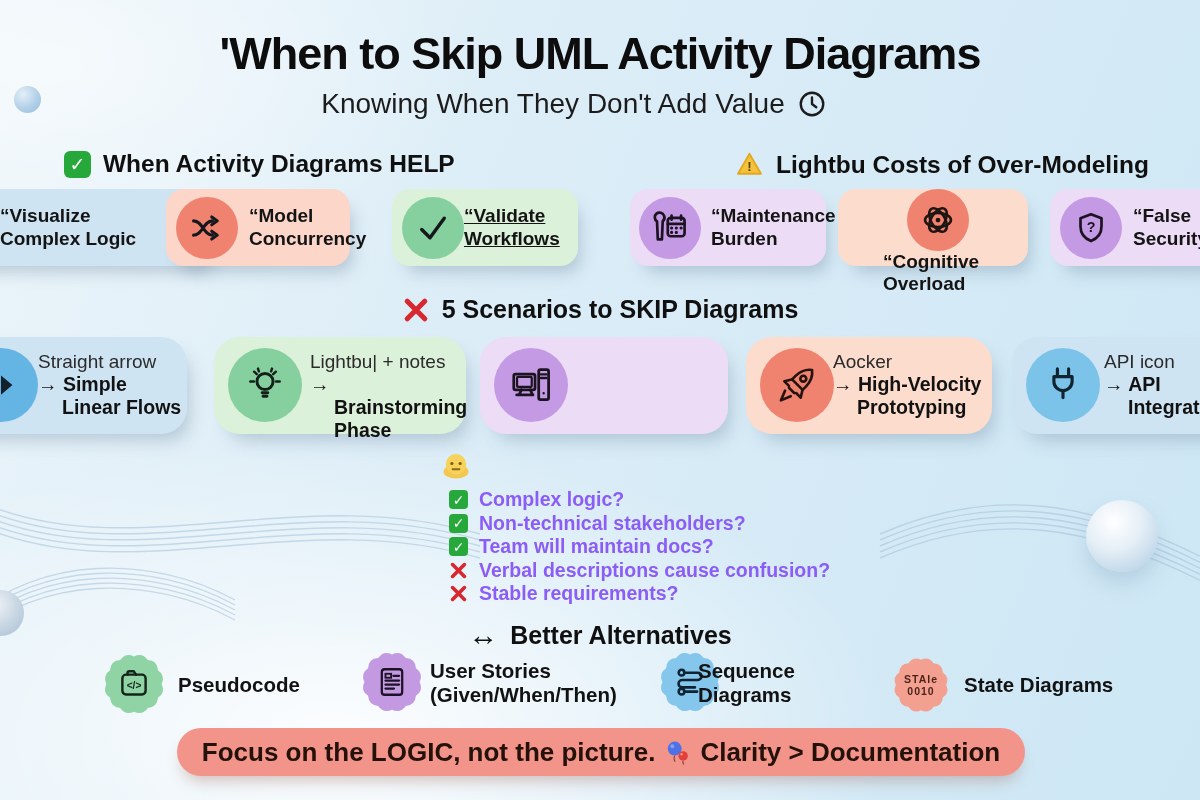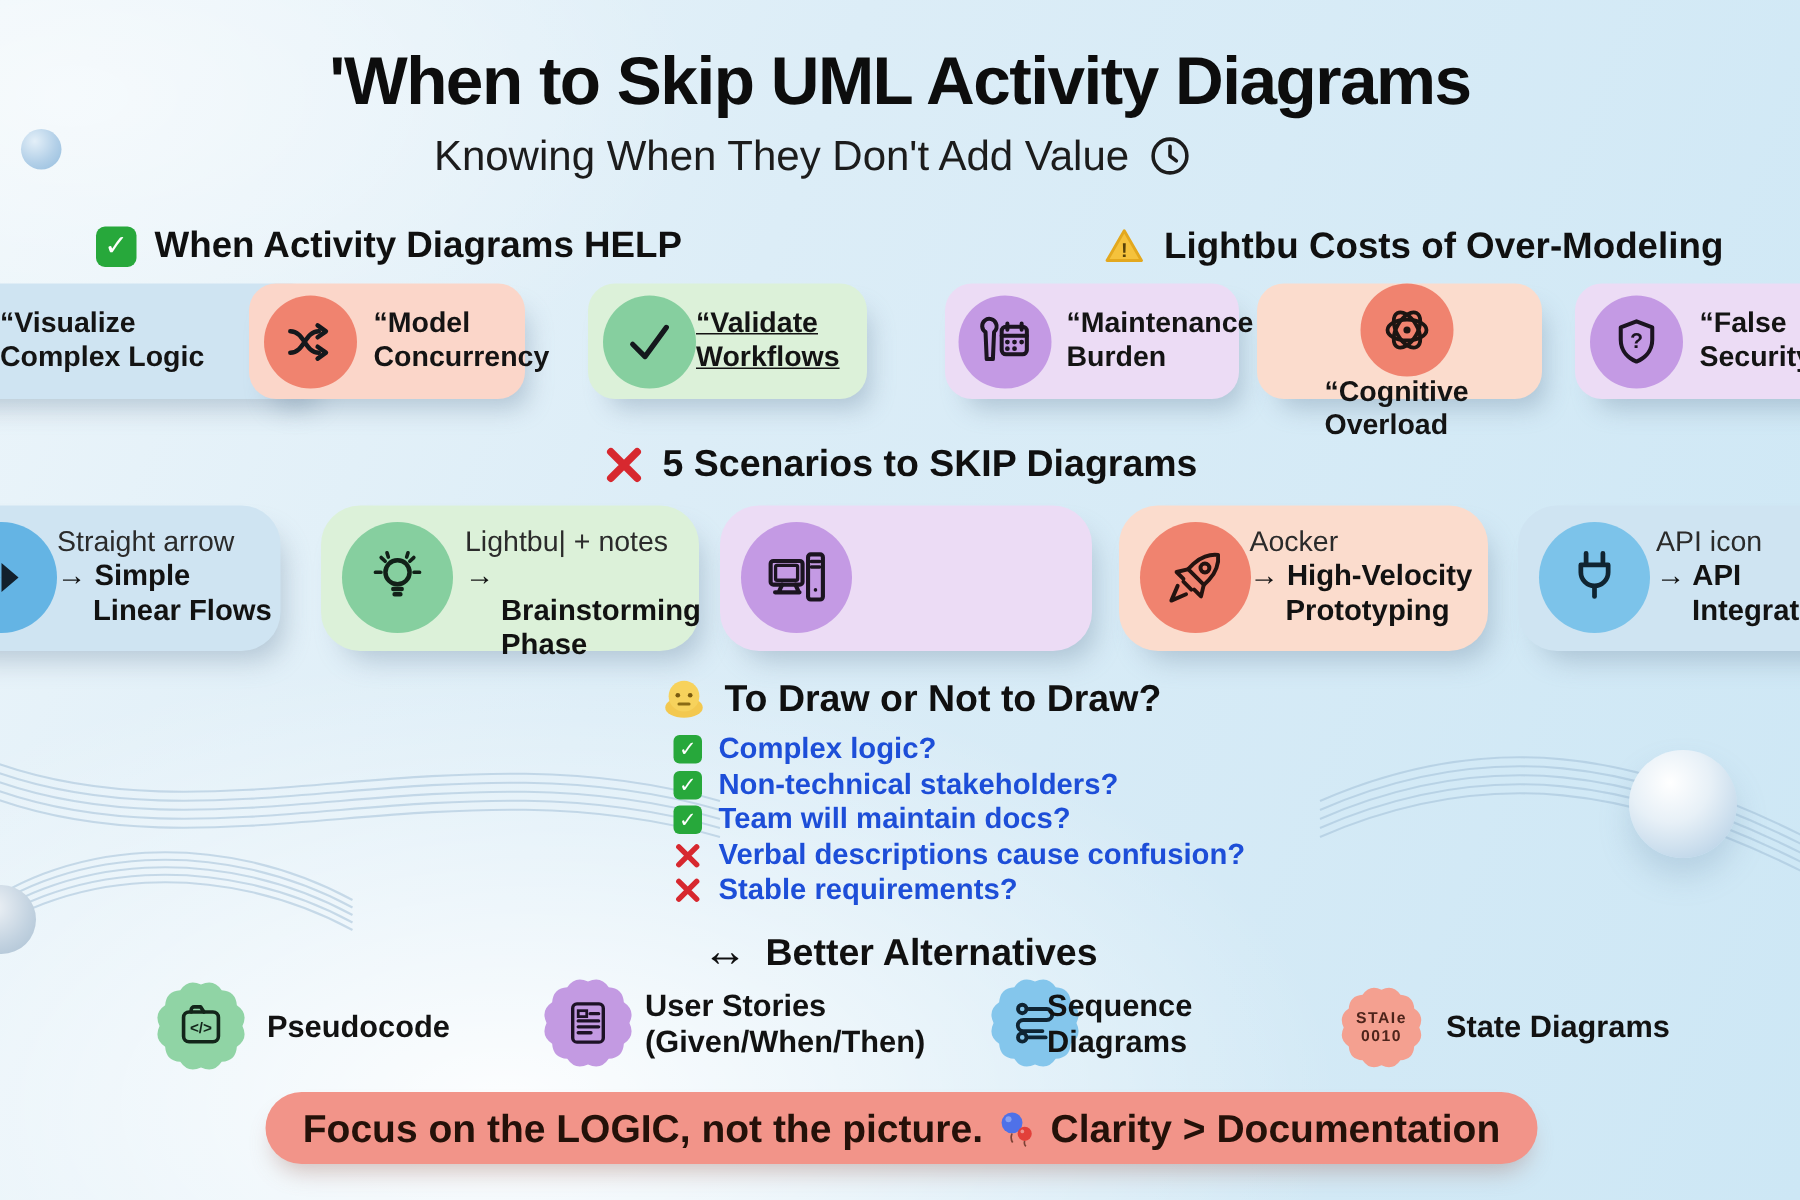--- a/index.html
+++ b/index.html
@@ -18,21 +18,21 @@
   .sphere-tl{left:14px;top:86px;width:27px;height:27px;
     background:radial-gradient(circle at 34% 30%,#e3eff8,#b3d0e8 55%,#93bcdd);}
   .sphere-left{left:-22px;top:590px;width:46px;height:46px;
     background:radial-gradient(circle at 38% 32%,#eef2f6,#c2d2e0 60%,#a9bfd2);}
   .sphere-right{left:1086px;top:500px;width:72px;height:72px;
     background:radial-gradient(circle at 38% 30%,#ffffff,#e7f0f7 40%,#c2d8ea 78%,#aecbe2);
     box-shadow:0 12px 20px rgba(120,150,180,.28);}
   
   .title{left:0;top:28px;width:1200px;text-align:center;font-size:45px;font-weight:bold;
     letter-spacing:-1px;color:#0d0d0d;}
-  .subtitle-row{left:0;top:88px;width:1084px;display:flex;justify-content:center;align-items:center;gap:12px;}
+  .subtitle-row{left:0;top:88px;width:1084px;display:flex;justify-content:center;align-items:center;gap:12px;padding-left:32px;}
   .subtitle{font-size:28px;color:#1c1c1c;}
   
   .sec-head{display:flex;align-items:center;gap:12px;font-size:24.5px;font-weight:bold;color:#101010;}
   .center-head{left:0;width:1200px;justify-content:center;}
   
   .check-emoji{display:inline-flex;align-items:center;justify-content:center;
     background:var(--accent-green,#27a83b);color:#fff;border-radius:6px;font-weight:bold;}
   .check-emoji.lg{width:27px;height:27px;font-size:19px;}
   .check-emoji.sm{width:19px;height:19px;font-size:14px;border-radius:4px;}
   .glyph{display:block;}
@@ -45,21 +45,21 @@
   
   .spill{top:337px;height:97px;border-radius:26px;position:absolute;
     box-shadow:8px 12px 18px -6px rgba(125,148,170,.45);}
   .spill .circ{position:absolute;width:74px;height:74px;top:11px;border-radius:50%;
     display:flex;align-items:center;justify-content:center;}
   .stext{position:absolute;top:14px;line-height:1.18;}
   .note{font-size:19px;color:#2b2b2b;}
   .act{font-size:19.5px;font-weight:bold;color:#121212;padding-left:24px;text-indent:-24px;}
   
   .chk-row{display:flex;align-items:center;gap:11px;height:23px;margin-bottom:0.5px;}
-  .chk-text{font-size:19.5px;font-weight:bold;color:#1d4ed8;}
+  .chk-text{font-size:19.5px;font-weight:bold;color:#8b5cf6;}
   
   .seal-badge{position:absolute;color:#000;}
   .seal-badge svg.seal{display:block;}
   .seal-badge .over{position:absolute;inset:0;display:flex;align-items:center;justify-content:center;}
   .alt-label{position:absolute;font-size:20.5px;font-weight:bold;line-height:1.15;color:#121212;}
   .state-txt{font-size:10.5px;font-weight:bold;letter-spacing:1px;color:#4d241b;line-height:1.15;text-align:center;}
   
   .banner{left:177px;top:728px;width:848px;height:48px;border-radius:24px;
     background:var(--banner-bg,#f29489);display:flex;align-items:center;justify-content:center;gap:9px;
     box-shadow:0 10px 16px -6px rgba(160,110,100,.45);}
@@ -252,21 +252,20 @@
 </div>
 
 <div class="abs sec-head" style="left:441px;top:451px;font-size:25px;">
   <svg class="glyph" width="30" height="30" viewBox="0 0 24 24">
     <ellipse cx="12" cy="16.5" rx="10" ry="5.5" fill="#f3c84f"></ellipse>
     <circle cx="12" cy="10.5" r="8.2" fill="#f7d25c"></circle>
     <circle cx="8.7" cy="10" r="1.25" fill="#7a5b10"></circle>
     <circle cx="15.3" cy="10" r="1.25" fill="#7a5b10"></circle>
     <path d="M9.3 14.6 h5.4" stroke="#8a6a14" stroke-width="1.6" stroke-linecap="round" fill="none"></path>
   </svg>
-  <span>To Draw or Not to Draw?</span>
 </div>
 
 <div class="abs" style="left:449px;top:488px;">
   <div class="chk-row">
     <span class="check-emoji sm">✓</span>
     <span class="chk-text">Complex logic?</span>
   </div>
   <div class="chk-row">
     <span class="check-emoji sm">✓</span>
     <span class="chk-text">Non-technical stakeholders?</span>

